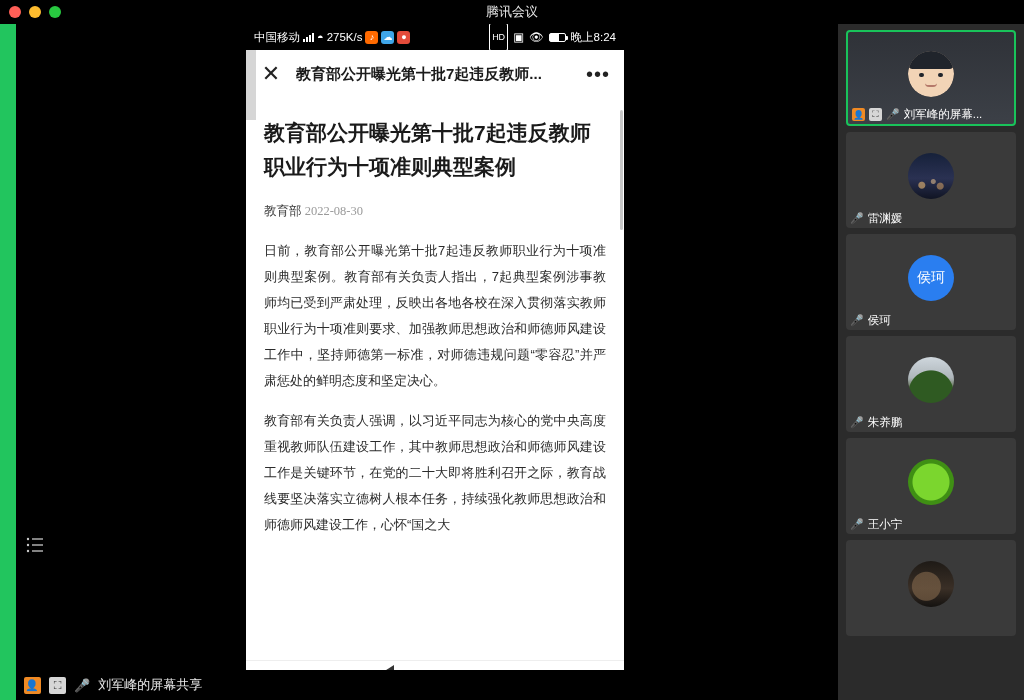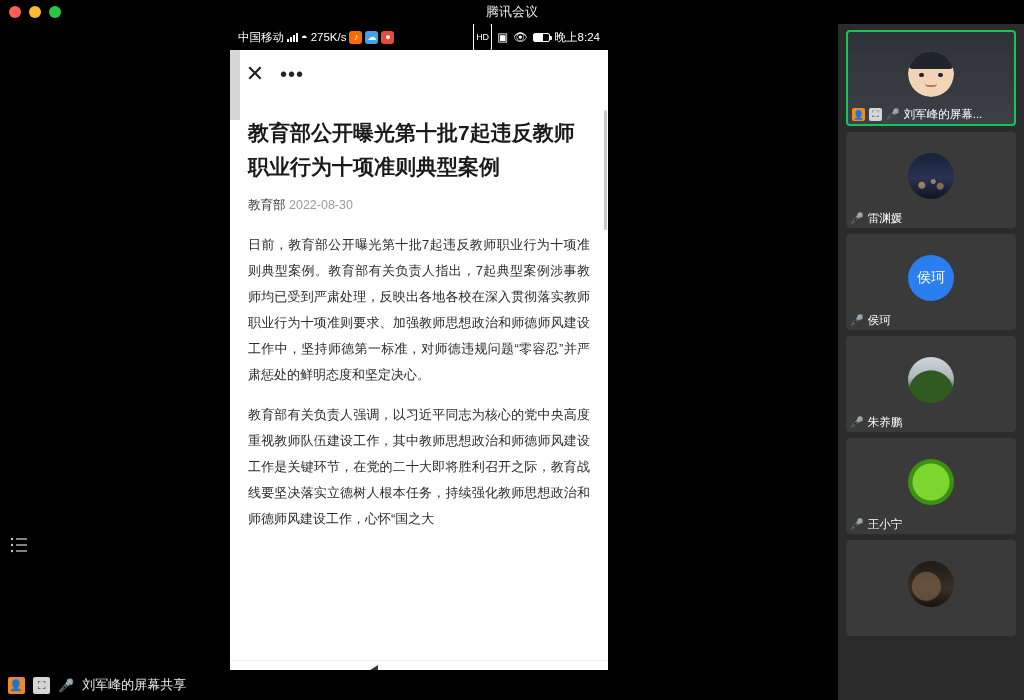--- a/index.html
+++ b/index.html
@@ -34,21 +34,21 @@
     position: absolute; left: 0; right: 0;
     text-align: center;
     color: #e8e8e8;
     font-size: 13px;
     line-height: 24px;
     pointer-events: none;
   }
 
   
   .stage {
-    position: absolute; top: 24px; left: 0;
+    position: absolute; top: 24px; left: 16px;
     width: 993px; height: 676px;
     background: #000;
   }
 
   
   .left-rail-icon {
     position: absolute; left: 8px; top: 510px;
     width: 22px; height: 22px;
     color: #c9c9c9;
   }
@@ -118,26 +118,27 @@
     padding: 18px 18px 0 18px;
     height: calc(676px - 26px - 48px - 40px);
     overflow: hidden;
     background: #fff;
   }
   .article h1 {
     font-size: 21px;
     line-height: 1.6;
     color: #1a1a1a;
     font-weight: 700;
-    margin-bottom: 14px;
+    margin-bottom: 20px;
   }
   .meta {
     font-size: 12.5px;
     color: #9a9a9a;
     margin-bottom: 18px;
+    font-family: Liberation Serif, serif;
   }
   .meta .src { color: #3d3d3d; }
   .article p {
     font-size: 13px;
     line-height: 2.0;
     color: #2b2b2b;
     margin-bottom: 14px;
     text-align: justify;
   }
   .phone-nav {
@@ -340,20 +341,21 @@
           <span>👁</span>
           <span class="batt">
               <span style="width:62%"></span>
             </span>
           <span>晚上8:24</span>
         </span>
       </div>
 
       <div class="phone-appbar">
         <span class="close-x">✕</span>
+        <span class="appbar-title">教育部公开曝光第十批7起违反教师...</span>
         <span class="dots-more">•••</span>
       </div>
 
       <div class="article">
         <h1>教育部公开曝光第十批7起违反教师职业行为十项准则典型案例</h1>
         <div class="meta">
           <span class="src">教育部</span>
           <span>2022-08-30</span>
         </div>
         <p>日前，教育部公开曝光第十批7起违反教师职业行为十项准则典型案例。教育部有关负责人指出，7起典型案例涉事教师均已受到严肃处理，反映出各地各校在深入贯彻落实教师职业行为十项准则要求、加强教师思想政治和师德师风建设工作中，坚持师德第一标准，对师德违规问题“零容忍”并严肃惩处的鲜明态度和坚定决心。</p>

